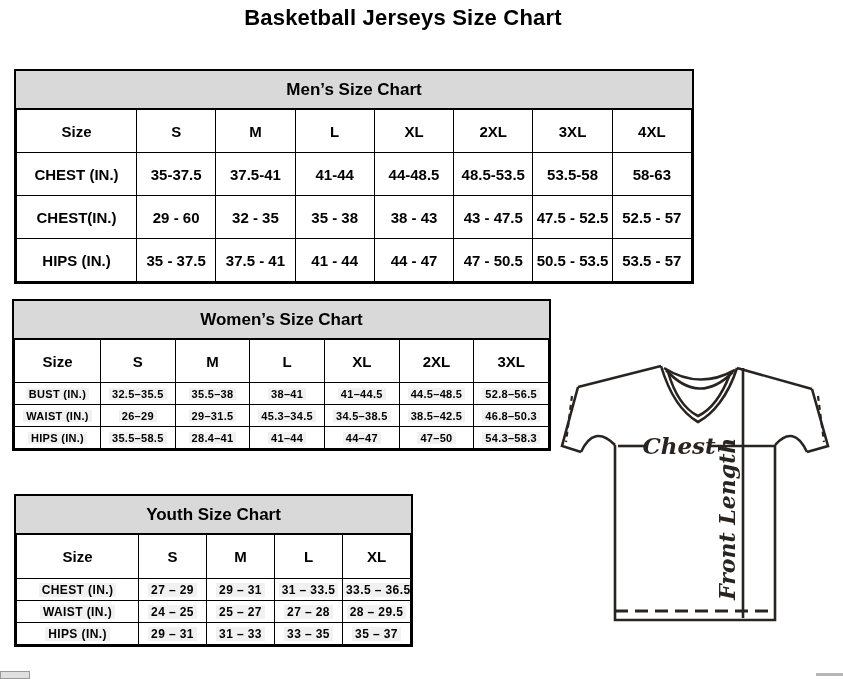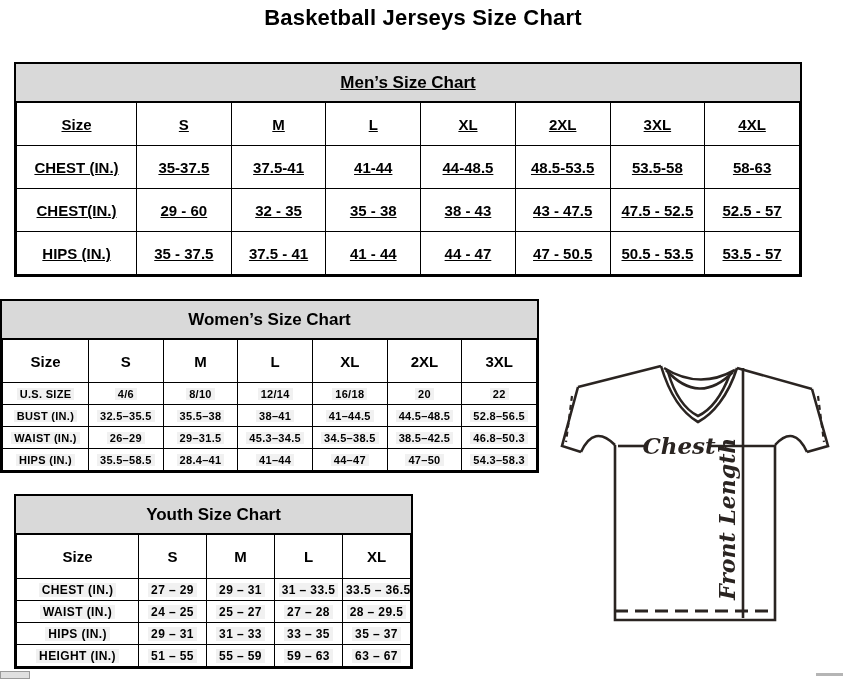--- a/index.html
+++ b/index.html
@@ -3,43 +3,42 @@
 <meta charset="utf-8">
 <style>
   * { margin:0; padding:0; box-sizing:border-box; }
   html,body { width:843px; height:679px; background:#ffffff; font-family:"Liberation Sans", sans-serif; overflow:hidden; }
   #page { position:relative; width:843px; height:679px; background:#fff; }
 
   .page-title {
     position:absolute; top:5px; left:0; width:806px;
     text-align:center; font-size:22px; font-weight:bold; color:#000;
     letter-spacing:0.2px;
-    margin-left:20px;
   }
 
   .tablebox { position:absolute; border:2px solid #000; background:#fff; }
   .band {
     background:#d9d9d9; border-bottom:1px solid #000;
     text-align:center; font-weight:bold; font-size:17px; color:#000;
     height:38px; line-height:38px;
   }
   table.tbl { border-collapse:collapse; width:100%; table-layout:fixed; }
   table.tbl th, table.tbl td {
     border:1px solid #000; text-align:center; vertical-align:middle;
     font-weight:bold; color:#000; padding:0; overflow:hidden; white-space:nowrap;
   }
 
   
-  #men-box { left:14px; top:62px; width:788px;text-decoration:underline; }
+  #men-box { left:14px; top:69px; width:680px; }
   #men-box thead tr { height:43px; font-size:15px; }
   #men-box tbody tr { height:43px; font-size:15px; }
   #men-box thead th:first-child { width:120px; }
 
   
-  #women-box { left:0; top:299px; width:539px; }
+  #women-box { left:12px; top:299px; width:539px; }
   #women-box thead tr { height:43px; font-size:15px; }
   #women-box tbody tr { height:22px; font-size:11px; letter-spacing:0.3px; }
   #women-box thead th:first-child { width:86px; }
 
   
   #youth-box { left:14px; top:494px; width:399px; }
   #youth-box thead tr { height:44px; font-size:15px; }
   #youth-box tbody tr { height:22px; font-size:12px; letter-spacing:0.4px; }
   #youth-box thead th:first-child { width:122px; }
 
@@ -122,29 +121,20 @@
             <th>S</th>
             <th>M</th>
             <th>L</th>
             <th>XL</th>
             <th>2XL</th>
             <th>3XL</th>
           </tr>
         </thead>
       <tbody>
           <tr>
-            <th><span class="hl">U.S. SIZE</span></th>
-            <td><span class="hl">4/6</span></td>
-            <td><span class="hl">8/10</span></td>
-            <td><span class="hl">12/14</span></td>
-            <td><span class="hl">16/18</span></td>
-            <td><span class="hl">20</span></td>
-            <td><span class="hl">22</span></td>
-          </tr>
-          <tr>
             <th><span class="hl">BUST (IN.)</span></th>
             <td><span class="hl">32.5–35.5</span></td>
             <td><span class="hl">35.5–38</span></td>
             <td><span class="hl">38–41</span></td>
             <td><span class="hl">41–44.5</span></td>
             <td><span class="hl">44.5–48.5</span></td>
             <td><span class="hl">52.8–56.5</span></td>
           </tr>
           <tr>
             <th><span class="hl">WAIST (IN.)</span></th>
@@ -195,27 +185,20 @@
             <td><span class="hl">27 – 28</span></td>
             <td><span class="hl">28 – 29.5</span></td>
           </tr>
           <tr>
             <th><span class="hl">HIPS (IN.)</span></th>
             <td><span class="hl">29 – 31</span></td>
             <td><span class="hl">31 – 33</span></td>
             <td><span class="hl">33 – 35</span></td>
             <td><span class="hl">35 – 37</span></td>
           </tr>
-          <tr>
-            <th><span class="hl">HEIGHT (IN.)</span></th>
-            <td><span class="hl">51 – 55</span></td>
-            <td><span class="hl">55 – 59</span></td>
-            <td><span class="hl">59 – 63</span></td>
-            <td><span class="hl">63 – 67</span></td>
-          </tr>
         </tbody>
     </table>
   </div>
 
   <svg id="jersey" viewBox="0 0 274 266" fill="none" stroke="#2a2421" stroke-width="2.6" stroke-linecap="butt">
 
     <path d="M103,6 L20,27"></path>
     <path d="M179,8 L254,29"></path>
 
     <path d="M20,27 L4,86 L23,92"></path>

